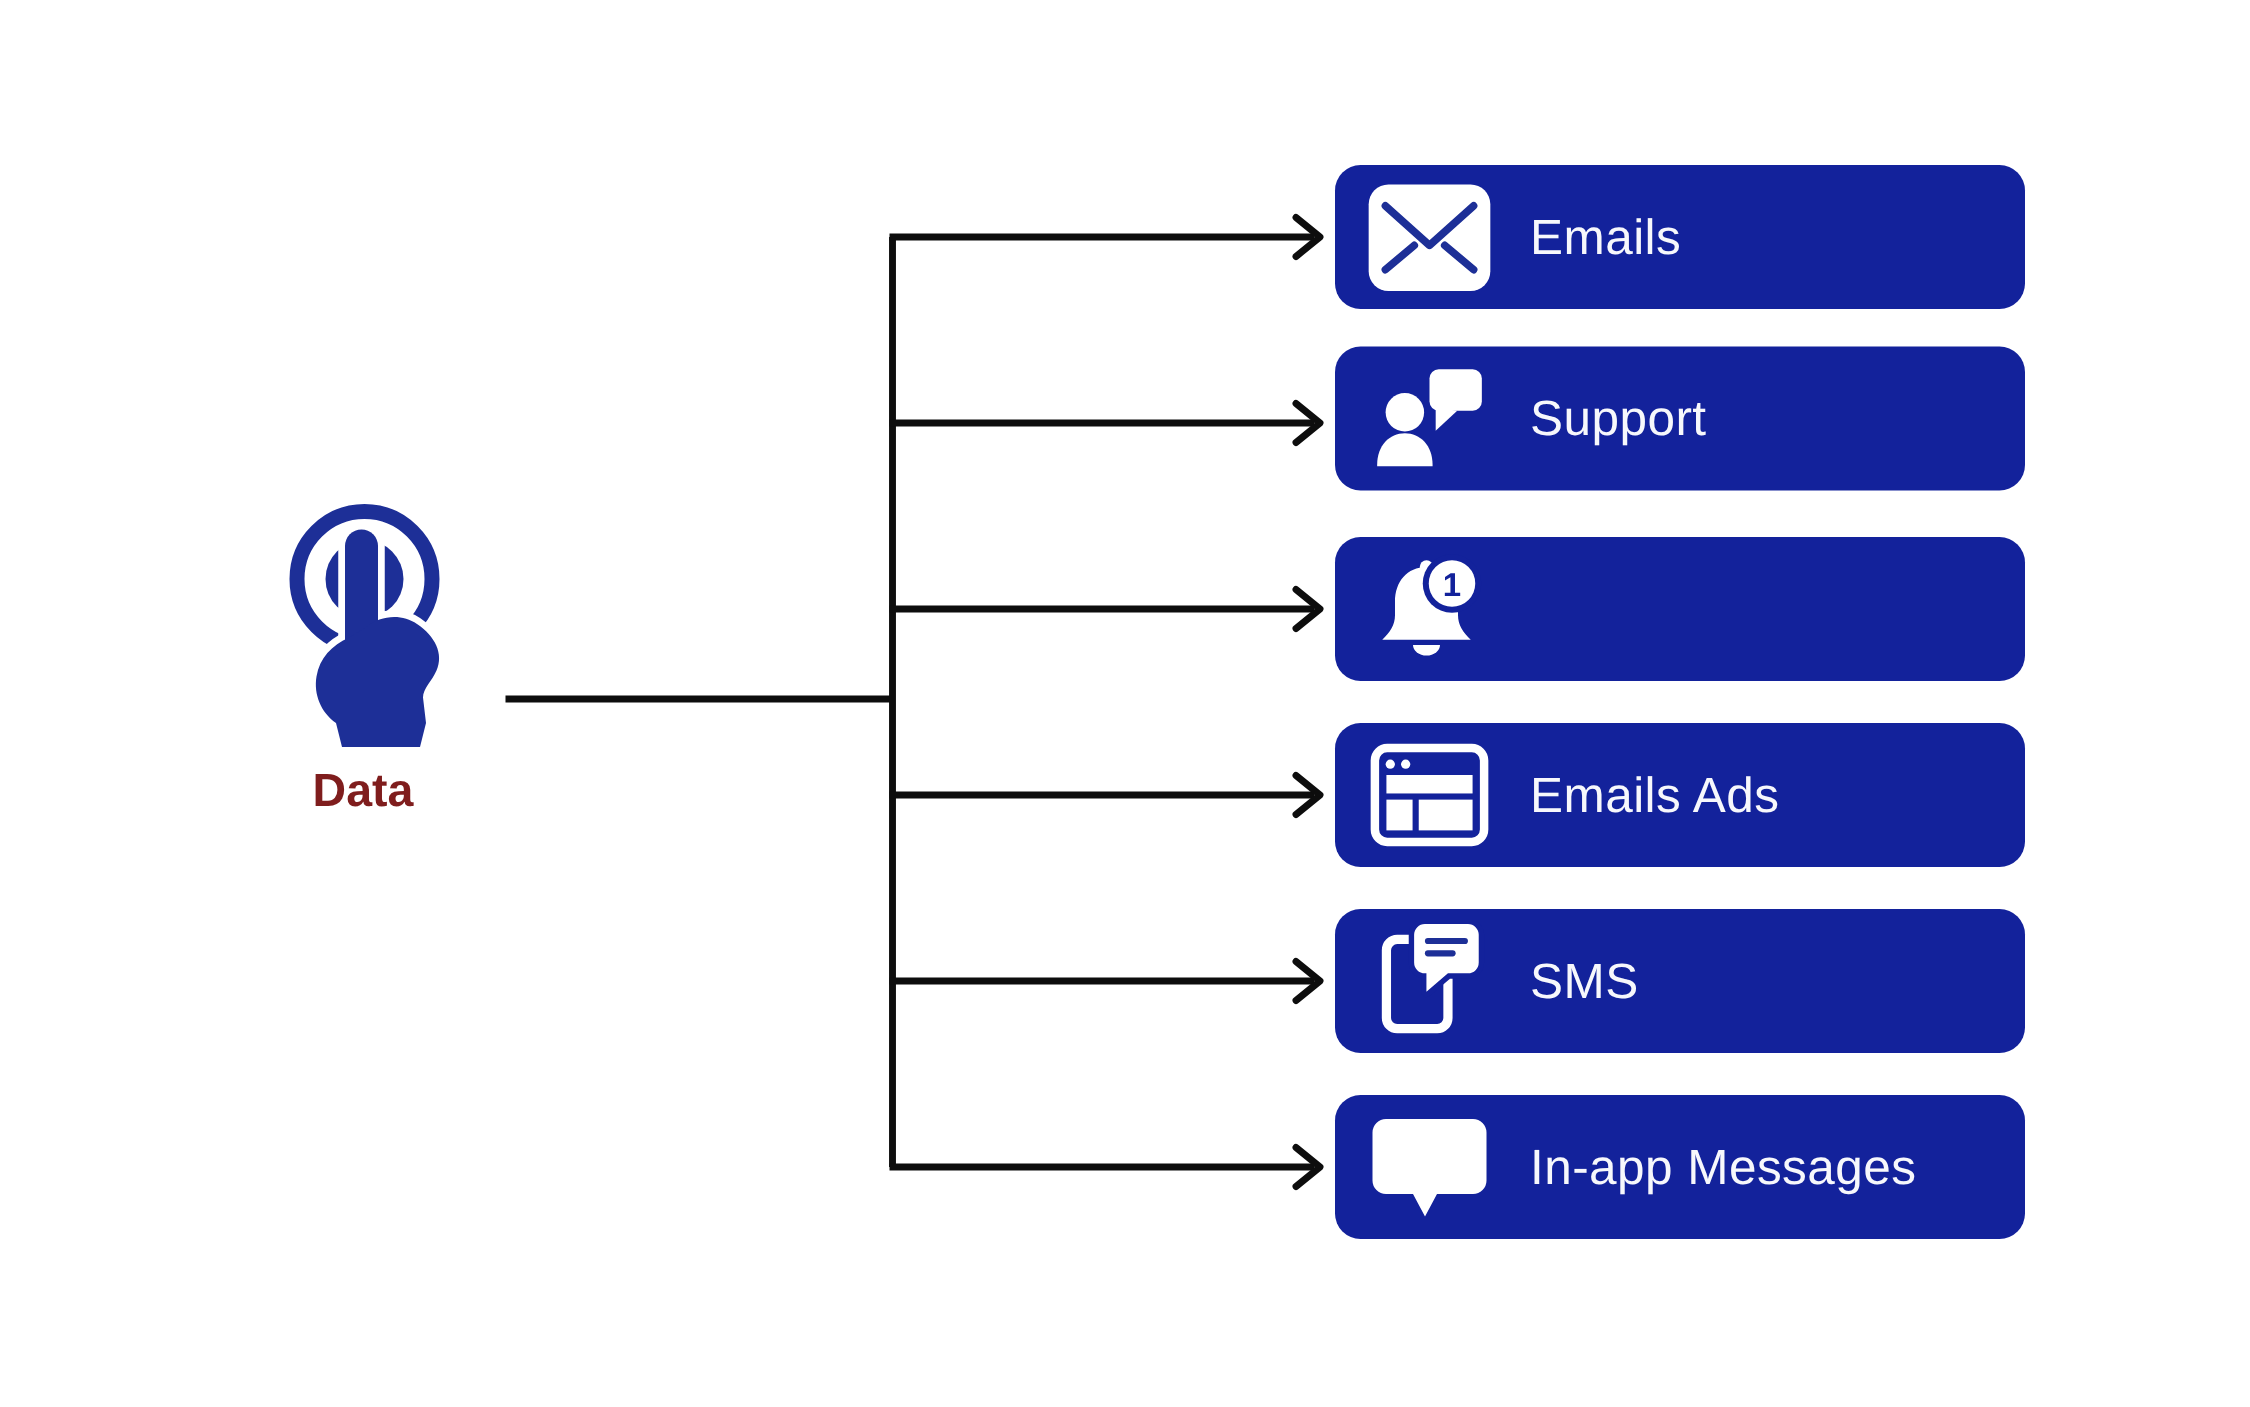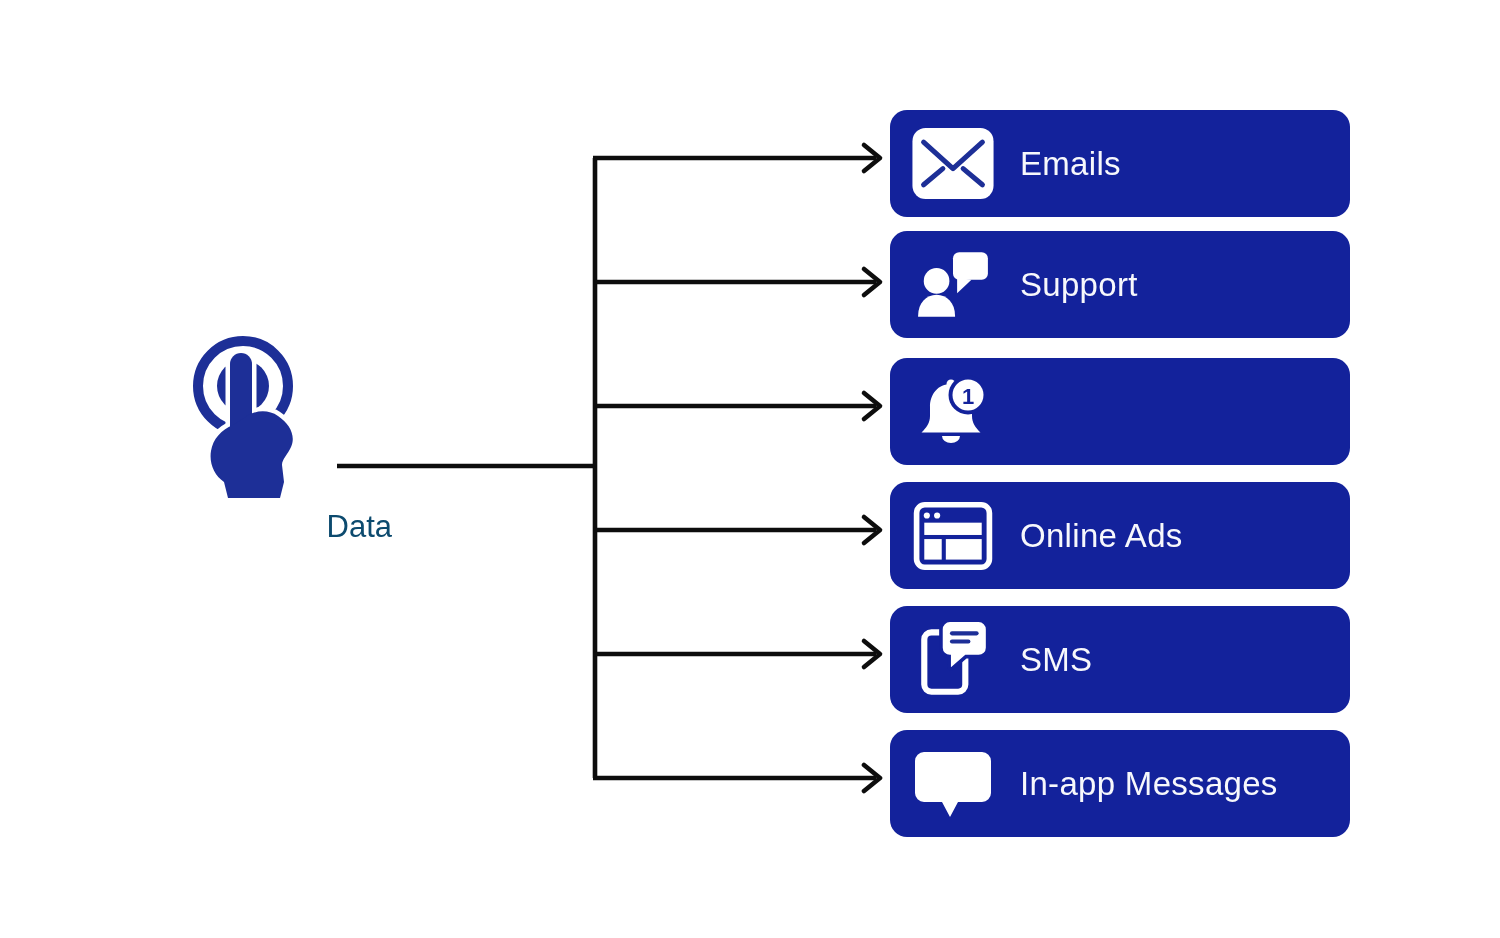--- a/index.html
+++ b/index.html
@@ -18,26 +18,26 @@
     font-family:"Liberation Sans", sans-serif;
   }
   .connector-layer{
     position:absolute;left:0;top:0;width:1500px;height:938px;
   }
   .source-icon{
     position:absolute;left:188px;top:330px;width:112px;height:174px;
   }
   .source-label{
     position:absolute;left:92px;top:503px;width:300px;
-    text-align:right;
-    font-size:31px;font-weight:normal;color:#0c4a6e;
+    text-align:center;
+    font-size:31px;font-weight:bold;color:#7f1d1d;
     line-height:48px;
   }
   .channel{
-    position:absolute;left:890px;width:460px;height:107px;
+    position:absolute;left:890px;width:460px;height:96px;
     background:var(--box-blue);
     border-radius:17px;
     display:flex;align-items:center;
   }
   .chan-icon{
     width:100px;margin-left:13px;
     display:flex;align-items:center;justify-content:center;
     flex:0 0 auto;
   }
   .chan-label{
@@ -161,21 +161,21 @@
         <rect x="3.5" y="3.5" width="71" height="61" rx="8" fill="none" stroke="#ffffff" stroke-width="5.5"></rect>
         <g fill="#ffffff">
           <circle cx="13.5" cy="14" r="3"></circle>
           <circle cx="23.5" cy="14" r="3"></circle>
           <rect x="11" y="21" width="56" height="12"></rect>
           <rect x="11" y="37" width="17" height="20"></rect>
           <rect x="32" y="37" width="35" height="20"></rect>
         </g>
       </svg>
     </span>
-    <span class="chan-label">Online Ads</span>
+    <span class="chan-label">Emails Ads</span>
   </div>
 
   <div class="channel" style="top:606px">
     <span class="chan-icon">
       <svg width="76" height="80" viewBox="0 0 74 78">
         <rect x="9" y="12" width="40" height="58" rx="7" fill="none" stroke="#ffffff" stroke-width="6"></rect>
         <path class="boxblue-fill" stroke="#13229B" stroke-width="7" stroke-linejoin="round" d="M34 2 h28 a7 7 0 0 1 7 7 v18 a7 7 0 0 1 -7 7 h-13 l-14 12 v-12 h-1 a7 7 0 0 1 -7 -7 v-18 a7 7 0 0 1 7 -7 z"></path>
         <path fill="#ffffff" d="M34 2 h28 a7 7 0 0 1 7 7 v18 a7 7 0 0 1 -7 7 h-13 l-14 12 v-12 h-1 a7 7 0 0 1 -7 -7 v-18 a7 7 0 0 1 7 -7 z"></path>
         <g class="blue-stroke" stroke-width="4" stroke-linecap="round">
           <line x1="36" y1="13" x2="60" y2="13"></line>

